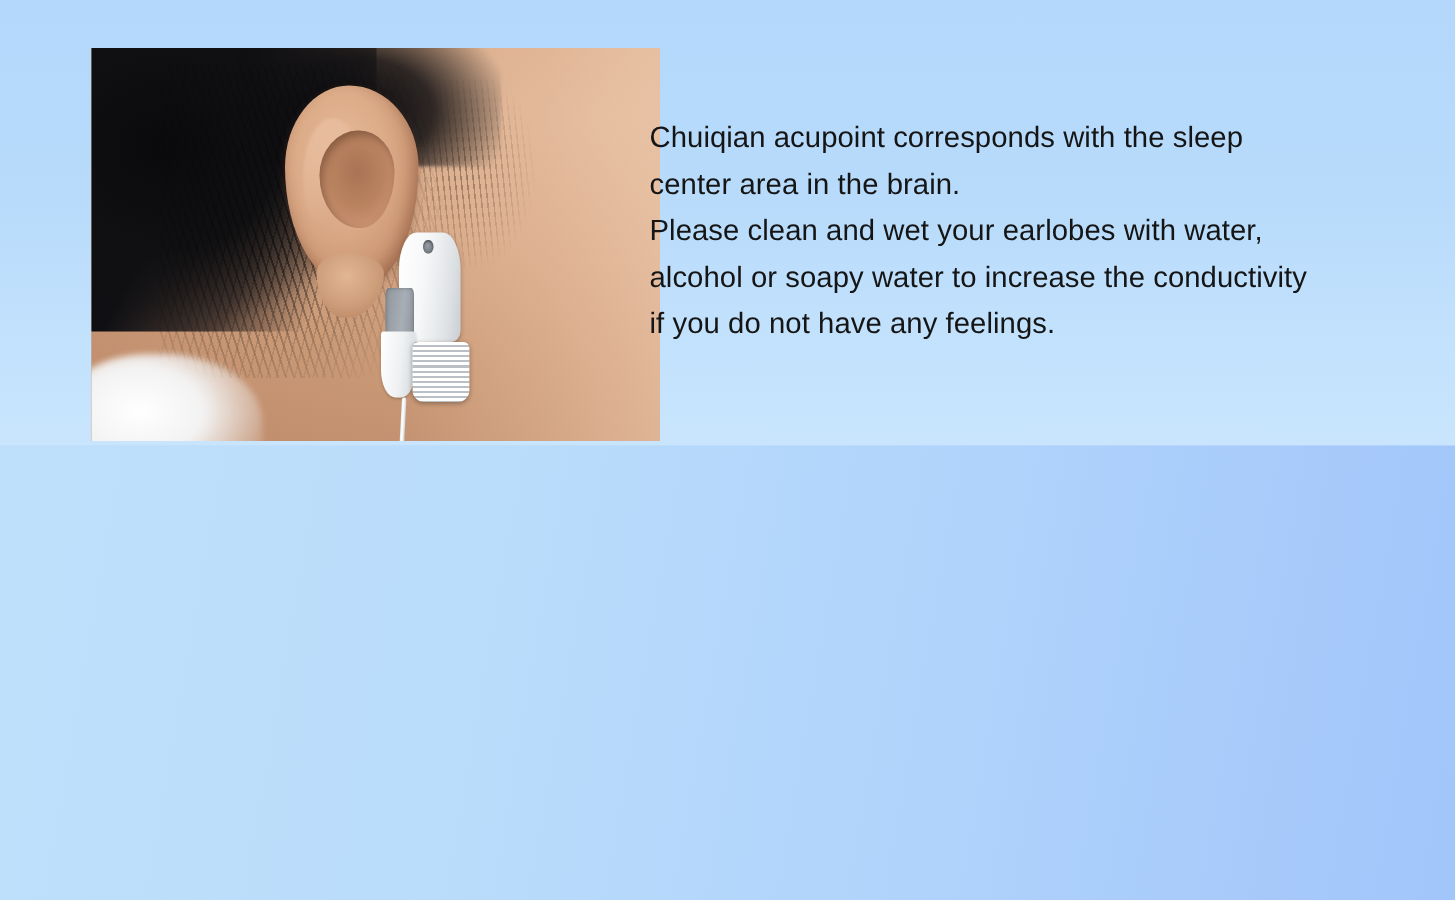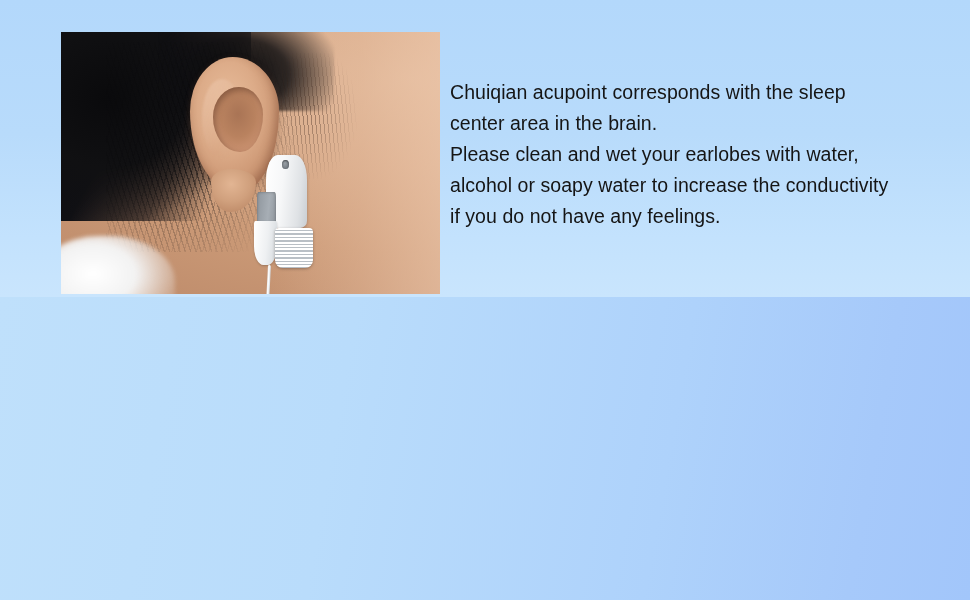--- a/index.html
+++ b/index.html
@@ -18,21 +18,21 @@
     background:linear-gradient(180deg,#b3d8fb 0%,#b8dbfb 45%,#c3e2fd 80%,#c9e5fd 100%);
   }
   .panel-bottom{
     top:297px;height:303px;
     background:linear-gradient(100deg,#bfe0fb 0%,#b9dcfb 35%,#aed2fb 68%,#a6c9fa 88%,#a2c6fa 100%);
   }
 
   
   .text-block{position:absolute;color:#151515;white-space:pre-line;}
   .text-top{
-    left:450px;top:77px;width:500px;
+    left:433px;top:77px;width:500px;
     font-size:19.5px;line-height:31px;letter-spacing:0.05px;
   }
 
   
   .photo-ear{
     position:absolute;left:21px;top:16px;width:379px;height:262px;
     overflow:hidden;background:#c99a78;
   }
   .ear-skin{
     position:absolute;inset:0;

